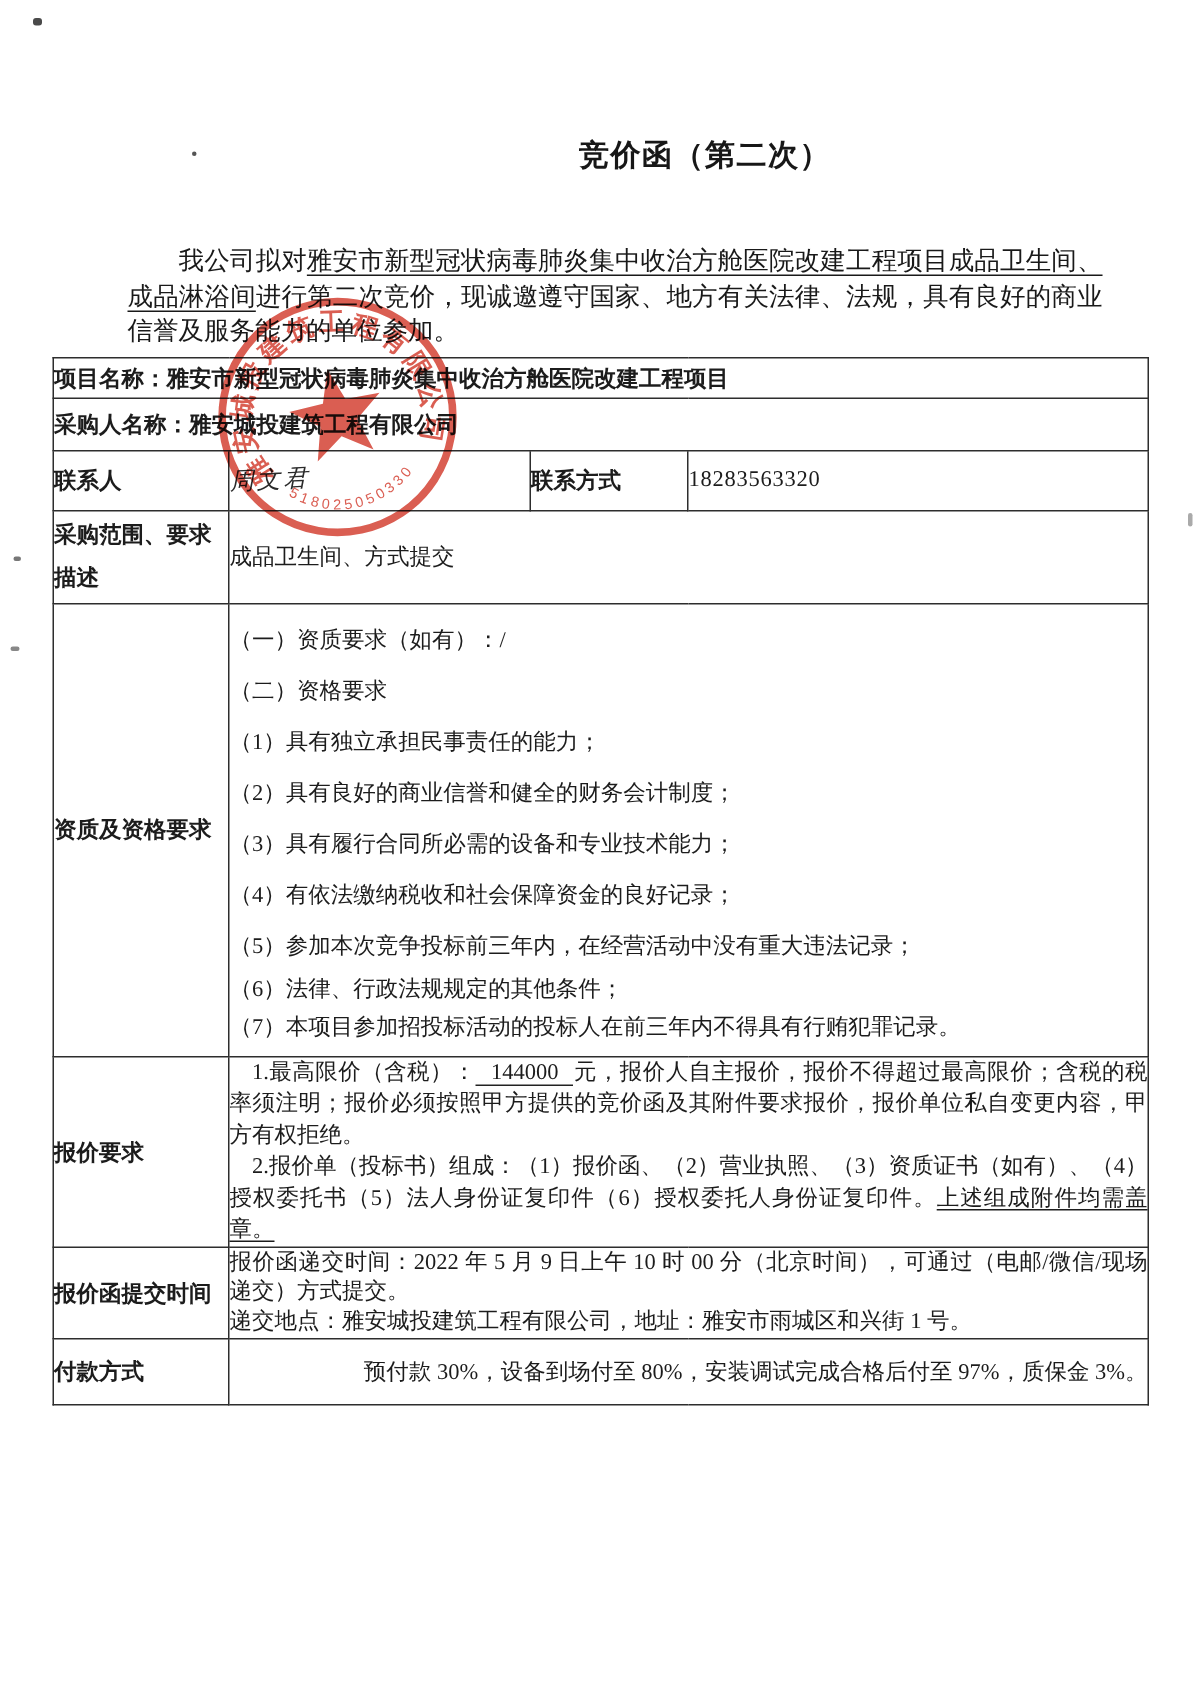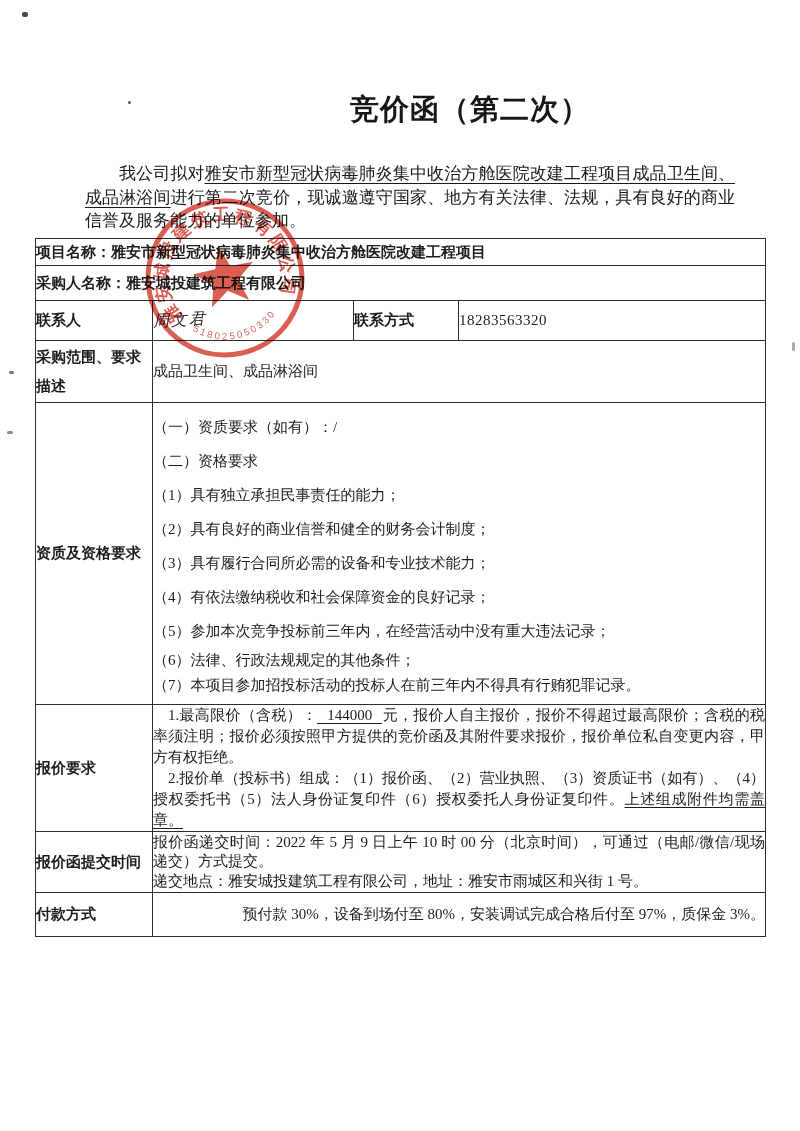--- a/index.html
+++ b/index.html
@@ -5,21 +5,21 @@
   html,body{margin:0;padding:0;}
   body{
     width:800px;height:1131px;background:#ffffff;position:relative;overflow:hidden;
     font-family:"Liberation Serif","DejaVu Serif",serif;color:#1c1c1c;
   }
   
   .speck{position:absolute;border-radius:2px;}
 
   .title{
     position:absolute;left:140px;top:90px;width:660px;text-align:center;
-    font-size:29px;font-weight:bold;letter-spacing:1px;color:#171717;
+    font-size:20px;font-weight:bold;letter-spacing:1px;color:#171717;
   }
   .intro{
     position:absolute;left:85px;top:145px;width:650px;
     font-size:17px;line-height:23.5px;text-align:justify;text-indent:2em;color:#191919;
   }
   .u-long{text-decoration:underline;text-underline-offset:4px;text-decoration-thickness:1.2px;}
 
   table.doc{
     position:absolute;left:35px;top:238px;width:730px;
     border-collapse:collapse;table-layout:fixed;
@@ -94,21 +94,21 @@
   </tr>
   <tr style="height:40px">
     <td class="lab">联系人</td>
     <td class="name-cell"><span class="hw">周文君</span></td>
     <td class="lab">联系方式</td>
     <td class="phone-cell">18283563320</td>
   </tr>
   <tr style="height:62px">
     <td class="lab lab-top">采购范围、要求
 描述</td>
-    <td colspan="3" class="scope-cell">成品卫生间、成品淋浴间</td>
+    <td colspan="3" class="scope-cell">成品卫生间、方式提交</td>
   </tr>
   <tr style="height:302px">
     <td class="lab">资质及资格要求</td>
     <td colspan="3" class="qual-cell">
       <div class="qual-line">（一）资质要求（如有）：/</div>
       <div class="qual-line">（二）资格要求</div>
       <div class="qual-line">（1）具有独立承担民事责任的能力；</div>
       <div class="qual-line">（2）具有良好的商业信誉和健全的财务会计制度；</div>
       <div class="qual-line">（3）具有履行合同所必需的设备和专业技术能力；</div>
       <div class="qual-line">（4）有依法缴纳税收和社会保障资金的良好记录；</div>

